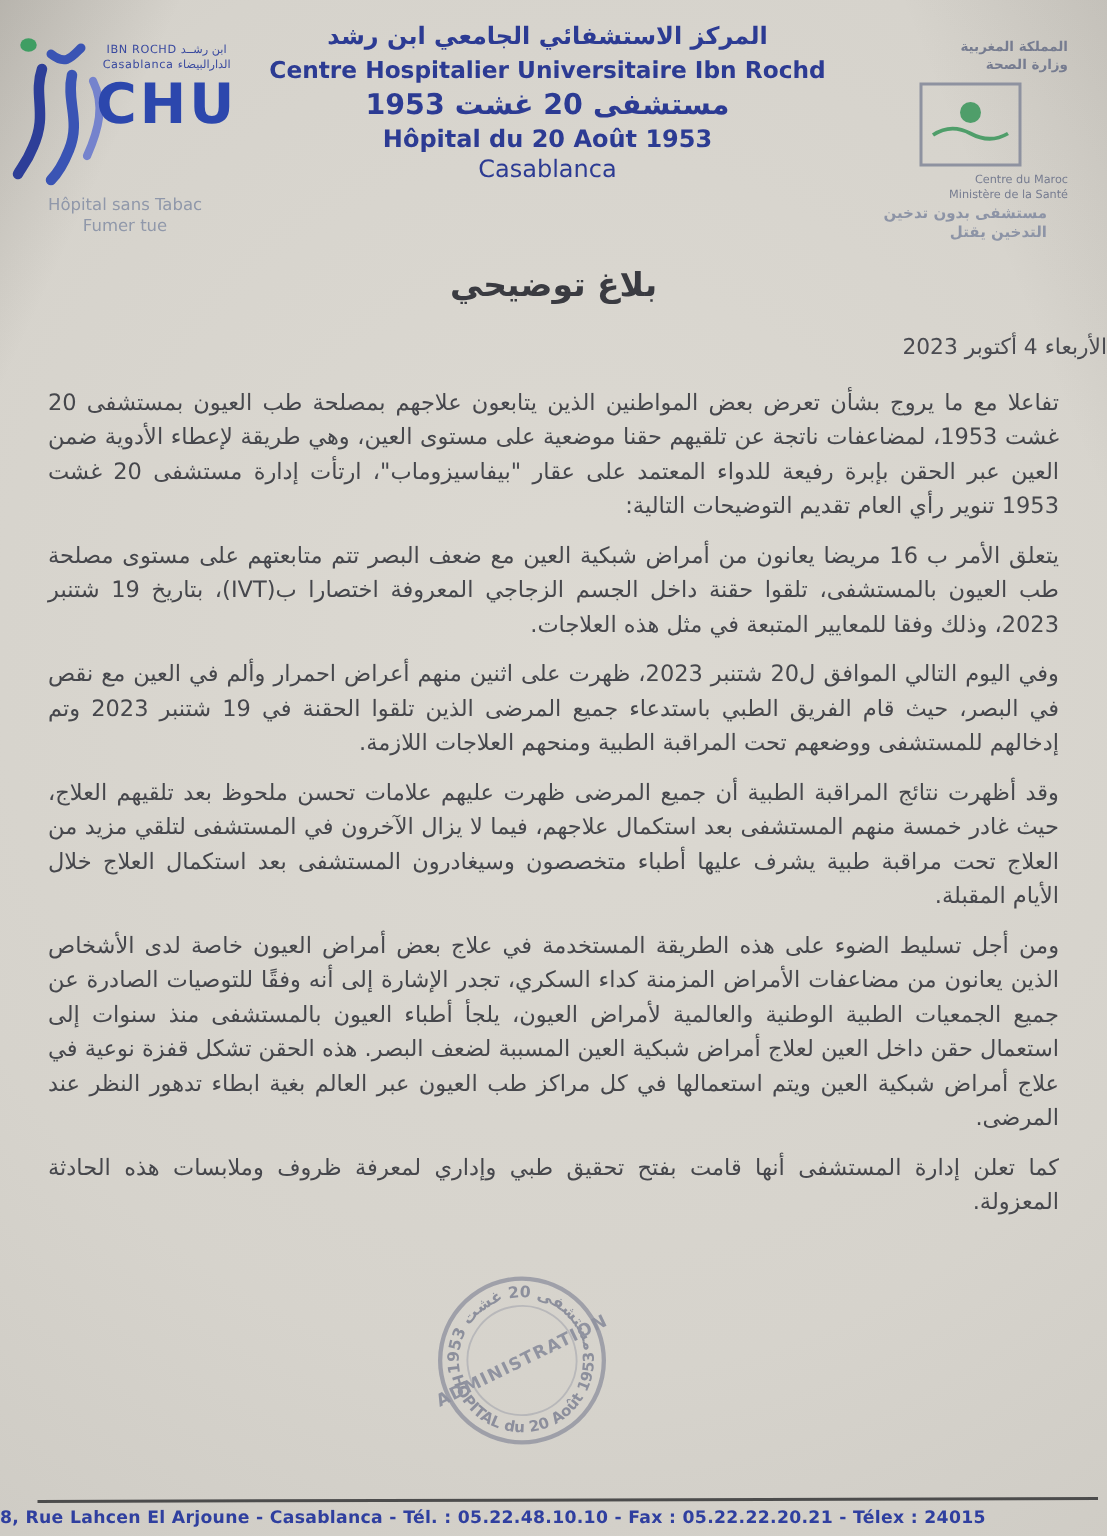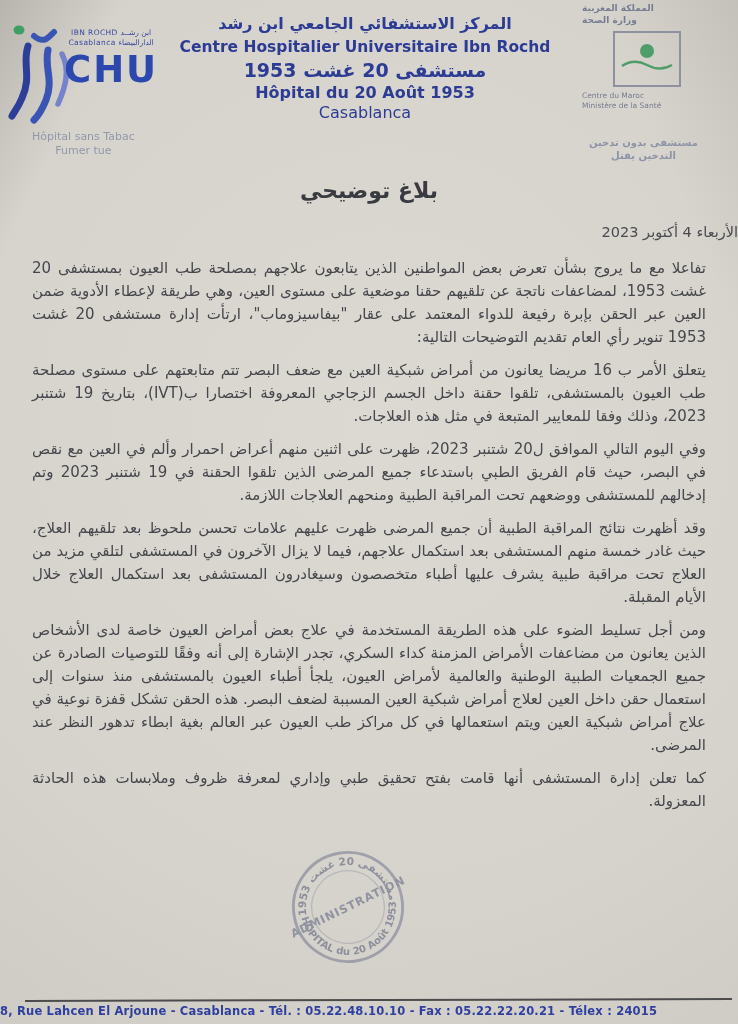--- a/index.html
+++ b/index.html
@@ -19,26 +19,26 @@
   .logo-left svg{position:absolute;left:0;top:0;}
   .logo-left .txt{position:absolute;left:60px;top:8px;color:#2d3e98;}
   .logo-left .small{font-size:7.5px;line-height:10px;color:#39499f;letter-spacing:.4px;white-space:nowrap;}
   .logo-left .chu{font-size:37px;font-weight:bold;letter-spacing:2px;color:#2c47ad;line-height:38px;margin-top:3px;}
   .hdr-center{position:absolute;left:175px;top:14px;width:380px;text-align:center;color:#2c3b93;}
   .hdr-center .l1{font-size:16px;font-weight:bold;letter-spacing:1px;}
   .hdr-center .l2{font-size:15.5px;font-weight:bold;margin-top:5px;}
   .hdr-center .l3{font-size:19px;font-weight:bold;margin-top:3px;}
   .hdr-center .l4{font-size:16px;font-weight:bold;margin-top:2px;}
   .hdr-center .l5{font-size:16px;font-weight:normal;margin-top:1px;}
-  .logo-right{position:absolute;right:26px;top:2px;width:130px;text-align:left;color:#6a7086;}
+  .logo-right{position:absolute;right:26px;top:26px;width:130px;text-align:right;color:#6a7086;}
   .logo-right .ar{font-size:9px;line-height:12px;font-weight:bold;color:#767c90;}
   .logo-right .box{width:64px;height:52px;border:2px solid #8e92a0;margin:5px auto 4px auto;display:flex;align-items:center;justify-content:center;}
   .logo-right .fr{font-size:7.5px;line-height:10px;color:#767c90;}
   .note-left{position:absolute;left:32px;top:130px;text-align:center;color:#9098aa;font-size:11px;line-height:14px;}
-  .note-right{position:absolute;right:40px;top:136px;text-align:center;color:#8d94a6;font-size:10px;line-height:13px;font-weight:bold;}
+  .note-right{position:absolute;right:40px;top:136px;text-align:right;color:#8d94a6;font-size:10px;line-height:13px;font-weight:bold;}
   
   .doc-title{position:absolute;left:0;right:0;top:178px;text-align:center;direction:rtl;font-size:22px;font-weight:bold;color:#3a3b41;}
   .doc-date{position:absolute;left:0;right:0;top:224px;text-align:right;direction:rtl;font-size:14.5px;color:#4a4b51;}
   
   .doc-body{
     position:absolute;left:32px;right:20px;top:257px;
     direction:rtl;text-align:justify;text-align-last:right;
     font-size:15px;line-height:23px;color:#46474c;
   }
   .doc-body p{margin:0 12px 10px 0;}

